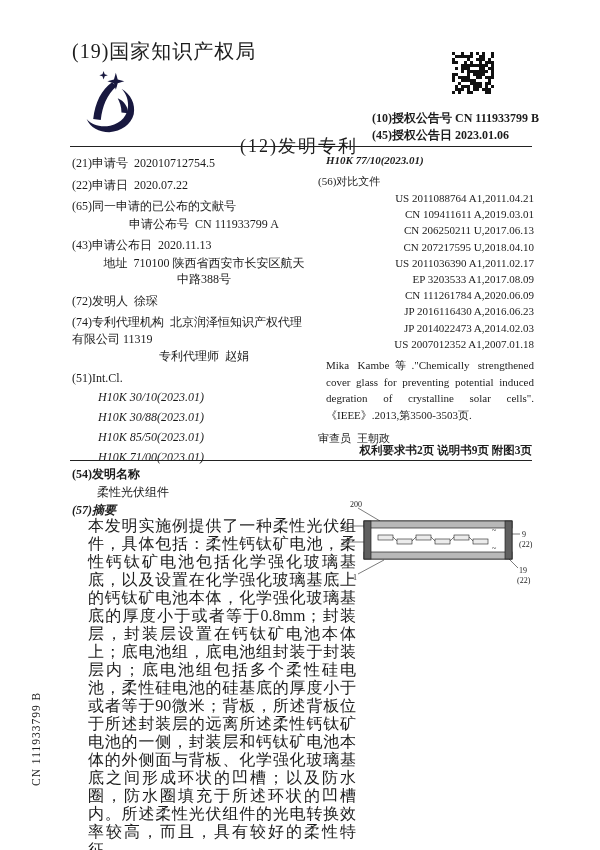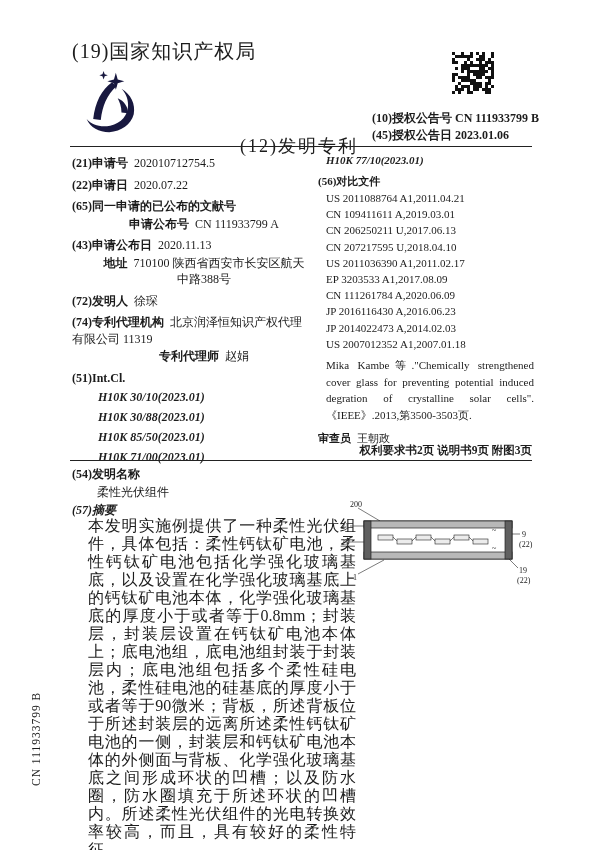--- a/index.html
+++ b/index.html
@@ -13,25 +13,25 @@
 
   .grant-block { position:absolute; left:372px; top:110px; font-size:12px; font-weight:bold; line-height:17px; white-space:nowrap; }
   .hr1 { position:absolute; left:70px; top:146px; width:462px; border-top:1.5px solid #222; }
   .hr2 { position:absolute; left:70px; top:460px; width:462px; border-top:1.5px solid #222; }
 
   .col-left { position:absolute; left:72px; top:155px; width:238px; font-size:12px; line-height:16.5px; }
   .col-right { position:absolute; left:318px; top:152px; width:216px; font-size:11px; line-height:16px; }
 
   .row { margin-bottom:1px; }
   .gap { margin-top:5px; }
-  .lb { font-weight:bold; margin-right:6px; }
+  .lb { font-weight:normal; margin-right:6px; }
   .indent { margin-left:26px;text-align:center; }
-  .cl { font-style:italic; font-weight:bold; margin-left:26px; line-height:20px; }
+  .cl { font-style:italic; font-weight:normal; margin-left:26px; line-height:20px; }
   .cl-cont { font-style:italic; font-weight:bold; margin-left:8px; }
-  .refs div { margin-left:8px; line-height:16.2px; white-space:nowrap; }
+  .refs div { margin-left:8px; line-height:16.2px; white-space:nowrap;text-align:right; }
   .npl { margin-left:8px; margin-top:5px; line-height:16.5px; text-align:justify; }
   .examiner { margin-top:7px; }
   .pages { position:absolute; right:68px; top:443px; font-size:11.5px; font-weight:bold; }
 
   .t54 { position:absolute; left:72px; top:466px; font-size:12px; font-weight:bold; }
   .title-val { position:absolute; left:97px; top:484px; font-size:12px; }
   .t57 { position:absolute; left:72px; top:502px; font-size:12px; font-weight:bold;font-style:italic; }
   .abstract { position:absolute; left:88px; top:517px; width:268px; font-size:16px; line-height:18px; text-align:justify; }
 
   .fig { position:absolute; left:324px; top:494px; width:216px; height:104px; }

